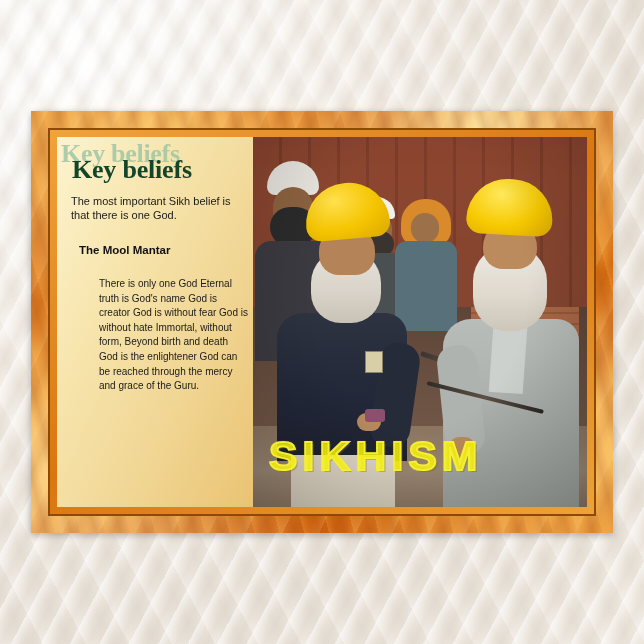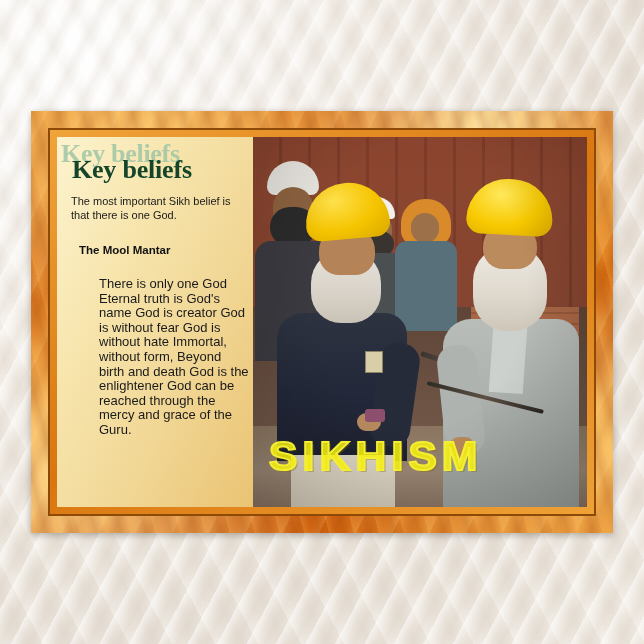--- a/index.html
+++ b/index.html
@@ -140,21 +140,21 @@
     font-weight: bold;
     color: #111111;
     margin-left: 8px;
   }
 
   .mantar {
     position: absolute;
     left: 42px;
     top: 140px;
     width: 150px;
-    font-size: 13px;
+    font-size: 10px;
     line-height: 14.6px;
     color: #1a1a1a;
   }
 
   
   .photo {
     position: absolute;
     right: 0;
     top: 0;
     width: 334px;

